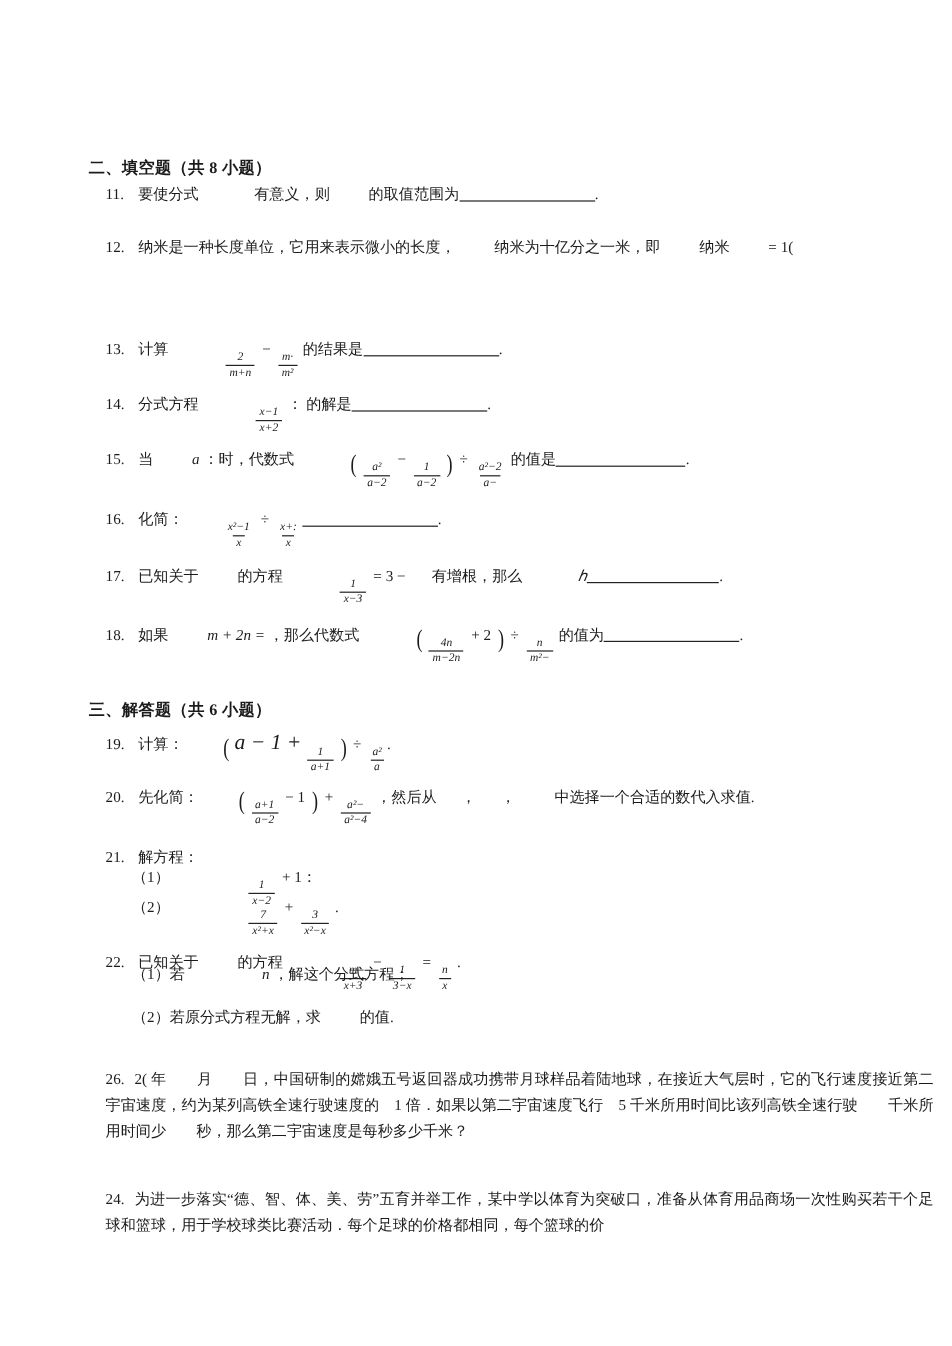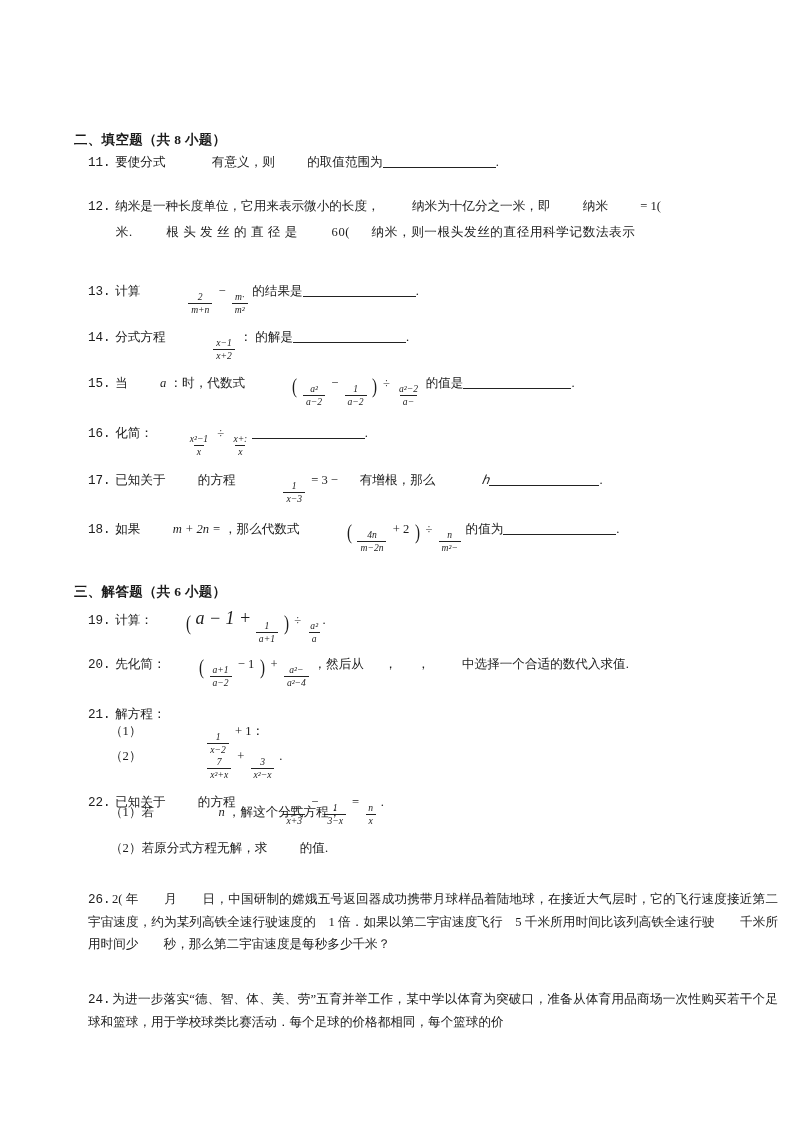--- a/index.html
+++ b/index.html
@@ -48,21 +48,20 @@
   }
   .item.wrap {
     white-space: normal;
     width: 690px;
     text-align: justify;
   }
 
   .num {
     display: inline-block;
     min-width: 24px;
-    font-family: Liberation Mono, monospace;
   }
 
   .gap-s { display: inline-block; width: 14px; }
   .gap-m { display: inline-block; width: 26px; }
   .gap-l { display: inline-block; width: 40px; }
   .gap-xl { display: inline-block; width: 58px; }
 
   
   .blank {
     display: inline-block;
@@ -136,30 +135,20 @@
   <div class="item" style="top:196px;">
     <span class="num">12.</span>
     <span>纳米是一种长度单位，它用来表示微小的长度，</span>
     <span class="gap-m"></span>
     <span>纳米为十亿分之一米，即</span>
     <span class="gap-m"></span>
     <span>纳米</span>
     <span class="gap-m"></span>
     <span>= 1(</span>
   </div>
-  <div class="item" style="top:222px; letter-spacing:0.6px;">
-    <span class="num"></span>
-    <span>米.</span>
-    <span class="gap-m"></span>
-    <span>根 头 发 丝 的 直 径 是</span>
-    <span class="gap-m"></span>
-    <span>60(</span>
-    <span class="gap-s"></span>
-    <span>纳米，则一根头发丝的直径用科学记数法表示</span>
-  </div>
 
   <div class="item" style="top:281px;">
     <span class="num">13.</span>
     <span>计算</span>
     <span class="gap-l"></span>
     <span class="frac">
       <span class="nu">2</span>
       <span class="de">m+n</span>
     </span>
     <span class="mathop">−</span>

